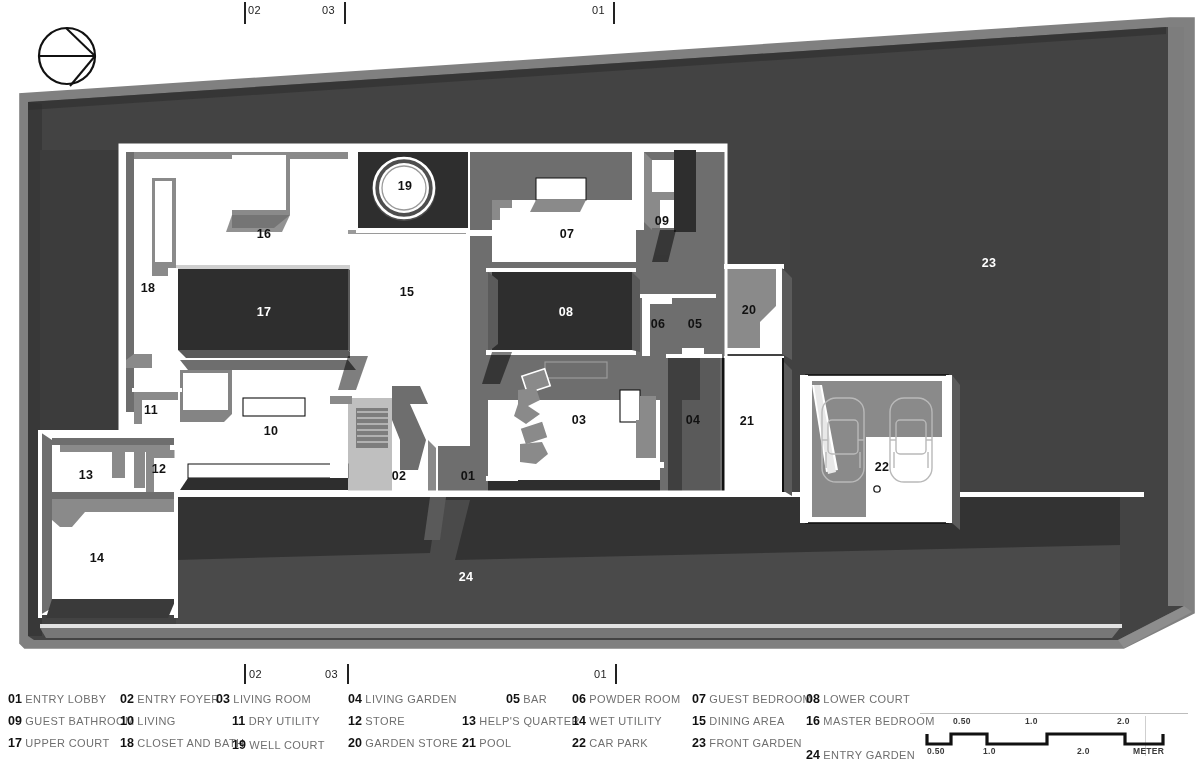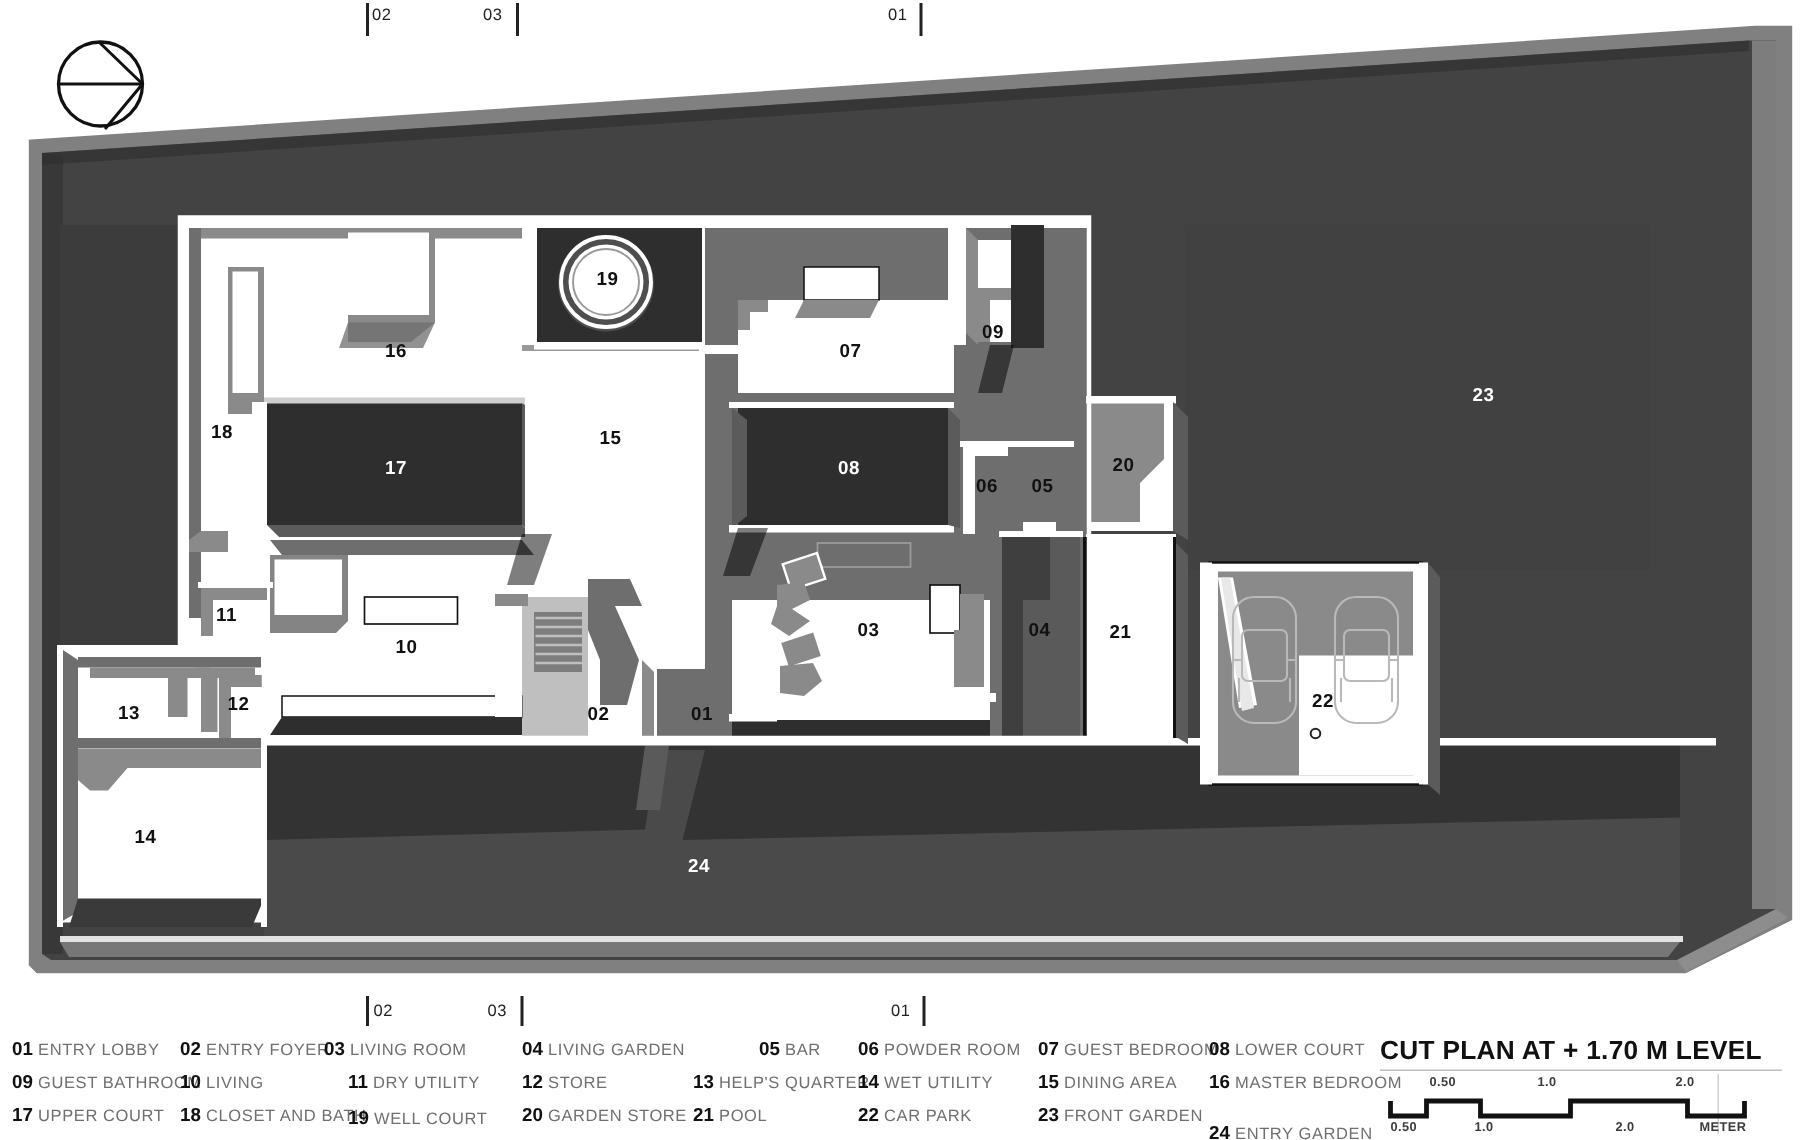--- a/index.html
+++ b/index.html
@@ -433,21 +433,20 @@
         <div class="legend-cell" style="left: 120px; top: 2px;"><span class="lnum">18</span><span class="ltxt"> CLOSET AND BATH</span></div>
         <div class="legend-cell" style="left: 232px; top: 4px;"><span class="lnum">19</span><span class="ltxt"> WELL COURT</span></div>
         <div class="legend-cell" style="left: 348px; top: 2px;"><span class="lnum">20</span><span class="ltxt"> GARDEN STORE</span></div>
         <div class="legend-cell" style="left: 462px; top: 2px;"><span class="lnum">21</span><span class="ltxt"> POOL</span></div>
         <div class="legend-cell" style="left: 572px; top: 2px;"><span class="lnum">22</span><span class="ltxt"> CAR PARK</span></div>
         <div class="legend-cell" style="left: 692px; top: 2px;"><span class="lnum">23</span><span class="ltxt"> FRONT GARDEN</span></div>
         <div class="legend-cell" style="left: 806px; top: 14px;"><span class="lnum">24</span><span class="ltxt"> ENTRY GARDEN</span></div>
       </div>
   </div>
 
-  <div id="title">CUT PLAN AT + 1.70 M LEVEL</div>
   <div id="title-rule"></div>
   <div id="vrule"></div>
 
   <div id="scalebar">
     <svg width="262" height="26" viewBox="0 0 262 26" style="position:absolute;left:0;top:12px;">
       <polyline points="2,6 2,16 26,16 26,6 62,6 62,16 122,16 122,6 200,6 200,16 238,16 238,6" fill="none" stroke="#111" stroke-width="3.2" stroke-linejoin="miter"></polyline>
     </svg>
     <div id="sc-above">
         <div class="sc-lbl" style="left: 28px; top: 0px;">0.50</div>
         <div class="sc-lbl" style="left: 100px; top: 0px;">1.0</div>

